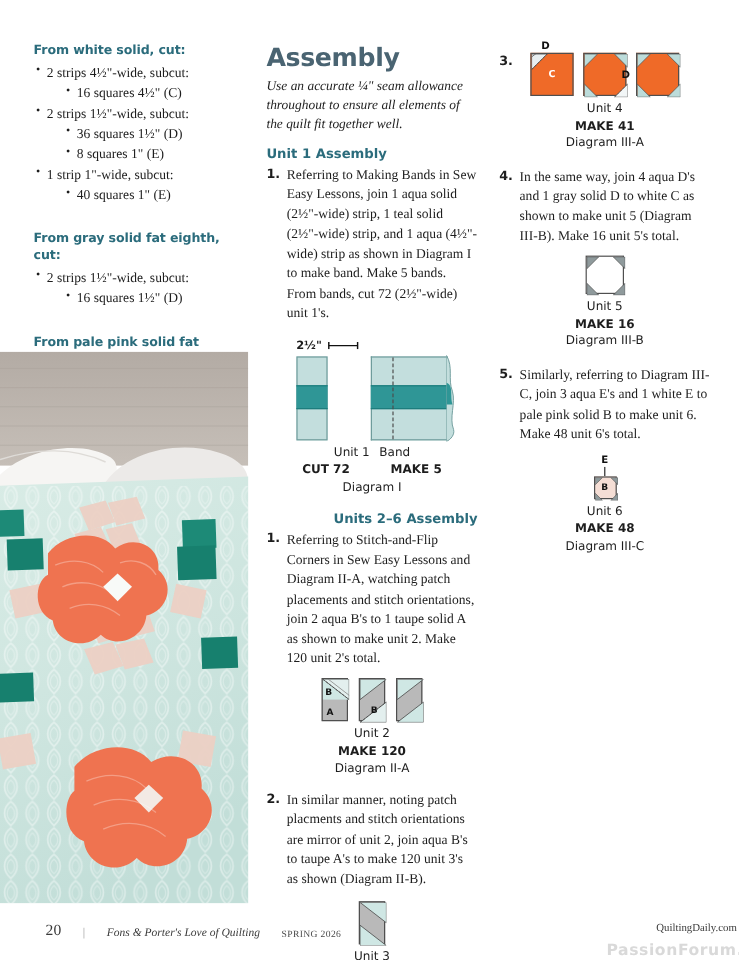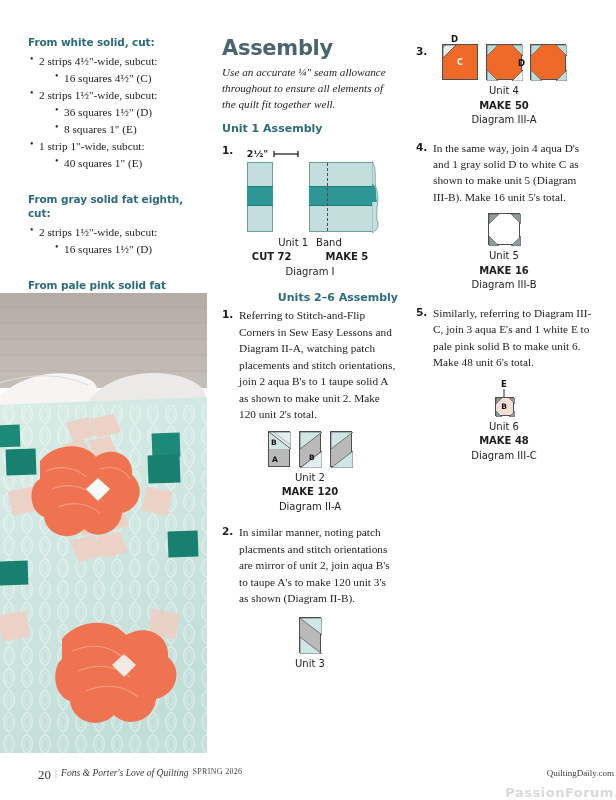--- a/index.html
+++ b/index.html
@@ -141,21 +141,21 @@
   
   .photo{
     position:absolute;left:0;top:293px;width:207px;height:460px;overflow:hidden;
   }
 
   
   .footer{
     position:absolute;left:0;right:0;top:767px;height:33px;
   }
   .foot-left{
-    position:absolute;left:38px;top:0;display:flex;align-items:flex-start;gap:4px;
+    position:absolute;left:38px;top:0;display:flex;align-items:flex-end;gap:18px;
     font-size:10px;color:#3a3a3a;
   }
   .foot-left .pg{font-size:13px;color:#3a3a3a;}
   .foot-left .bar{color:#9b9b9b;}
   .foot-left .mag{font-size:9.6px;}
   .foot-left .issue{font-size:8px;letter-spacing:0.3px;color:#4a4a4a;}
   .foot-right{
     position:absolute;right:34px;top:1px;font-size:9px;color:#3a3a3a;
   }
   .watermark{
@@ -298,20 +298,21 @@
   </div>
 
   <div class="col col2">
     <h1 class="assembly-title">Assembly</h1>
     <p class="italic-intro">Use an accurate ¼" seam allowance throughout to ensure all elements of the quilt fit together well.</p>
 
     <div class="sub-head">Unit 1 Assembly</div>
     <ol class="steps">
       <li>
         <span class="num">1.</span>
+        <span>Referring to Making Bands in Sew Easy Lessons, join 1 aqua solid (2½"-wide) strip, 1 teal solid (2½"-wide) strip, and 1 aqua (4½"-wide) strip as shown in Diagram I to make band. Make 5 bands. From bands, cut 72 (2½"-wide) unit 1's.</span>
       </li>
     </ol>
 
     <div class="dia">
       <div style="display:flex;justify-content:center;gap:9px;align-items:flex-end;">
         <div>
           <div style="text-align:center;margin-bottom:1px;">
             <span class="dimlabel">2½"</span>
             <svg width="28" height="6">
               <line x1="2" y1="3" x2="26" y2="3" stroke="#111" stroke-width="1.2"></line>
@@ -444,21 +445,21 @@
           <svg width="36" height="36">
             <path d="M0 0 L11 0 L0 11 Z" fill="#bcdcda" stroke="#4f4f4f" stroke-width="0.6"></path>
             <path d="M36 0 L25 0 L36 11 Z" fill="#bcdcda" stroke="#4f4f4f" stroke-width="0.6"></path>
             <path d="M0 36 L11 36 L0 25 Z" fill="#bcdcda" stroke="#4f4f4f" stroke-width="0.6"></path>
             <path d="M36 36 L25 36 L36 25 Z" fill="#bcdcda" stroke="#4f4f4f" stroke-width="0.6"></path>
           </svg>
         </div>
       </div>
       <div class="dia-caption">
         <div>Unit 4</div>
-        <div class="b">MAKE 50</div>
+        <div class="b">MAKE 41</div>
         <div>Diagram III-A</div>
       </div>
     </div>
 
     <ol class="steps" style="margin-top:12px;">
       <li>
         <span class="num">4.</span>
         <span>In the same way, join 4 aqua D's and 1 gray solid D to white C as shown to make unit 5 (Diagram III-B). Make 16 unit 5's total.</span>
       </li>
     </ol>

